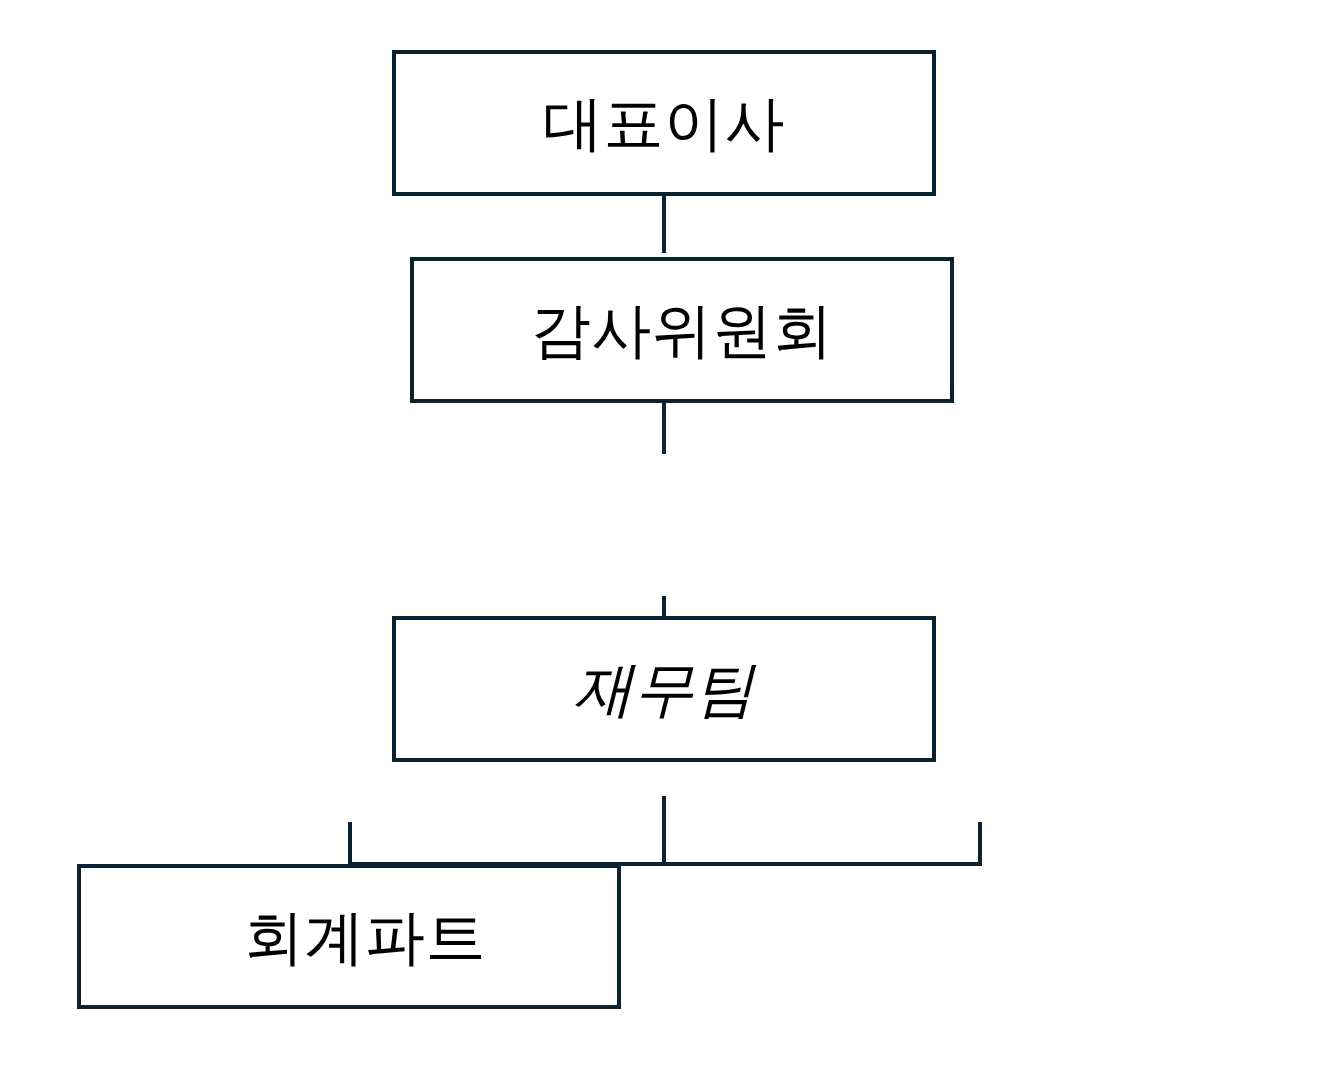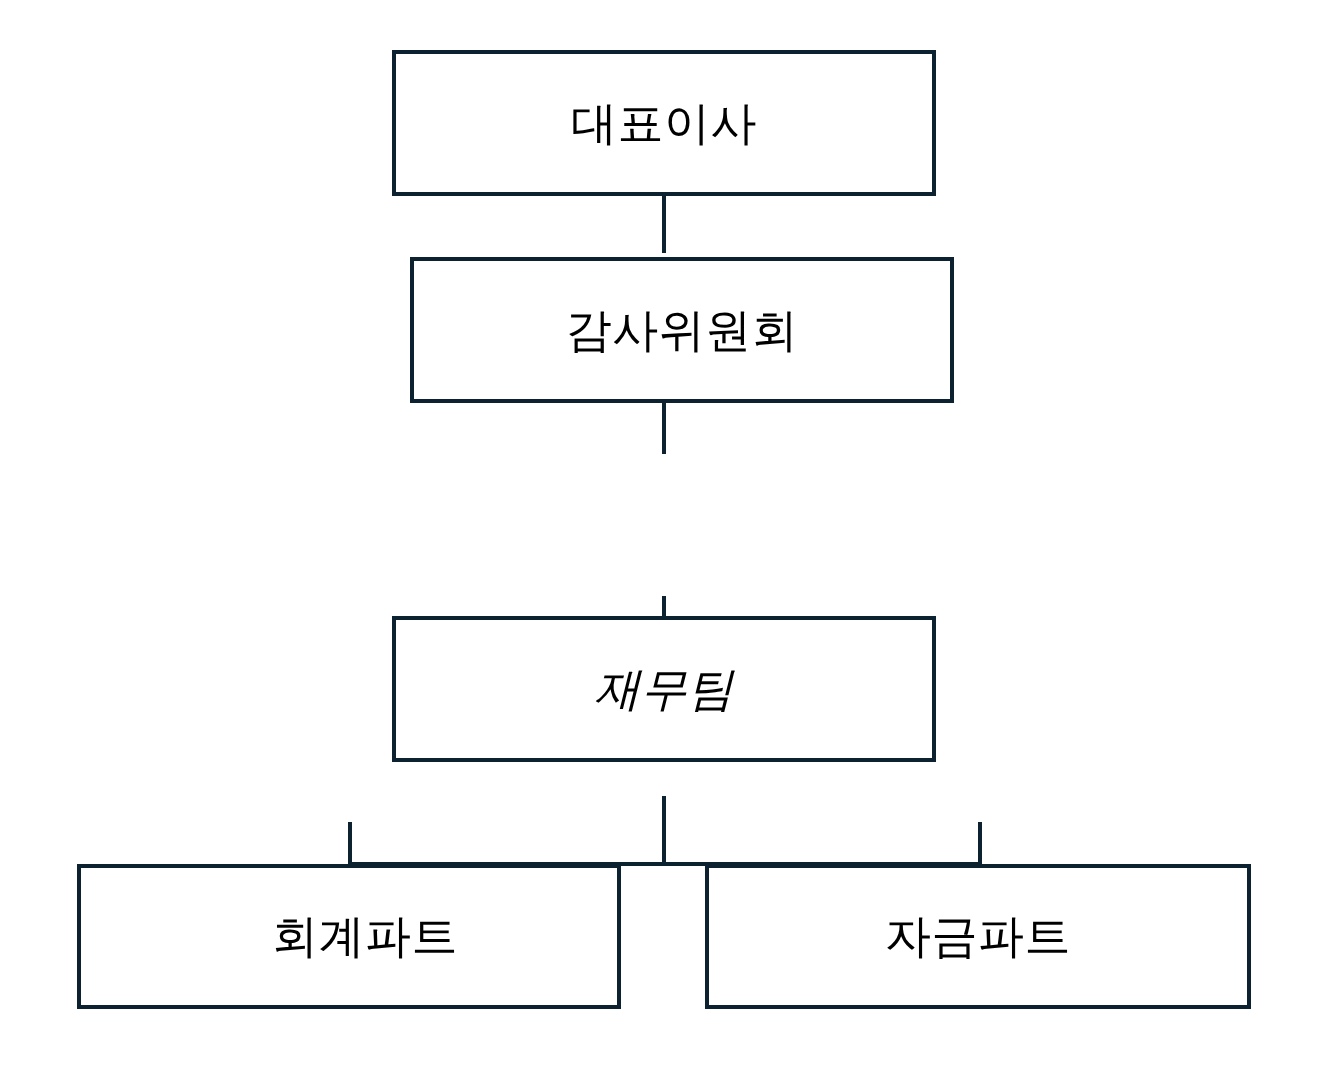--- a/index.html
+++ b/index.html
@@ -23,21 +23,21 @@
     position: absolute;
     box-sizing: border-box;
     background: #ffffff;
     border: 4px solid #0d2231;
     display: flex;
     align-items: center;
     justify-content: center;
     z-index: 3;
   }
   .node-label {
-    font-size: 46px;
+    font-size: 60px;
     line-height: 1.1;
     color: #000000;
     letter-spacing: 0.5px;
     white-space: nowrap;
     text-align: left;
     font-weight: 400;
   }
   
   .node.col {
     left: 392px;
@@ -105,17 +105,14 @@
 
 
   <div class="node col" id="node-finance">
     <span class="node-label">재무팀</span>
   </div>
 
   <div class="node leaf" id="node-accounting">
     <span class="node-label">회계파트</span>
   </div>
 
-  <div class="node leaf" id="node-treasury">
-    <span class="node-label">자금파트</span>
-  </div>
 
 </div>
 
 </body></html>

